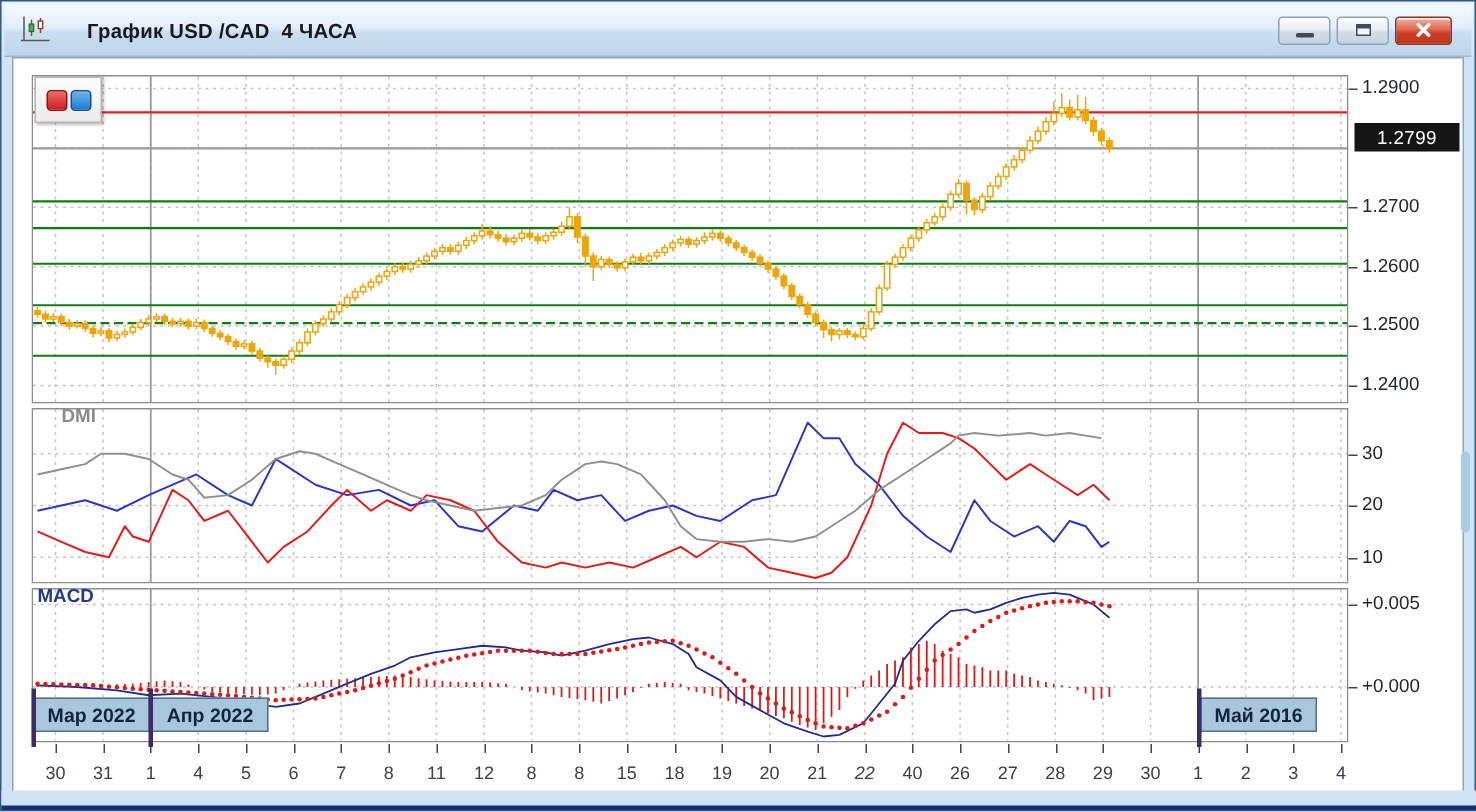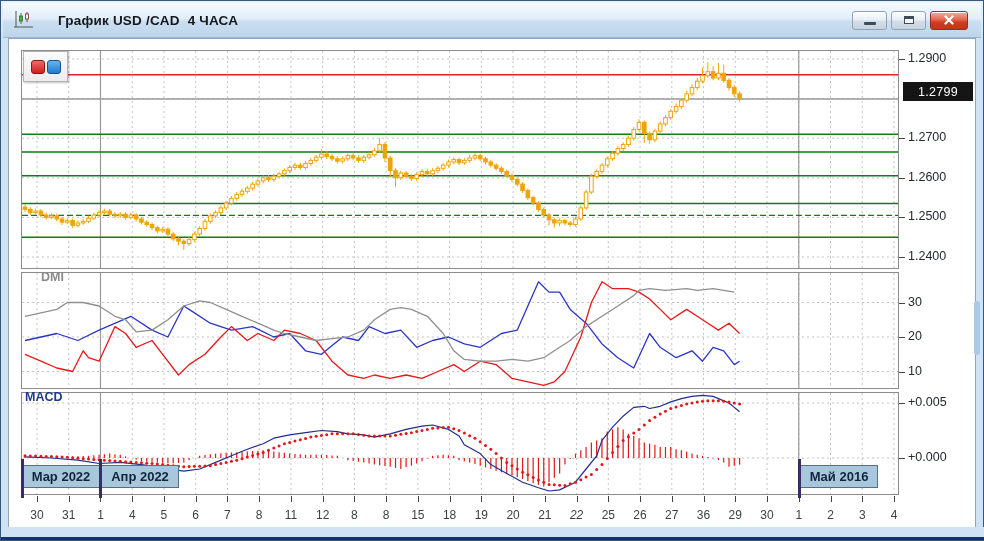--- a/index.html
+++ b/index.html
@@ -798,27 +798,27 @@
       <div class="x-label" style="left: 435.62px; top: 503px;">18</div>
       <div class="tickmark" style="left: 480.36px; top: 491px; width: 1px; height: 6px;"></div>
       <div class="x-label" style="left: 467.36px; top: 503px;">19</div>
       <div class="tickmark" style="left: 512.1px; top: 491px; width: 1px; height: 6px;"></div>
       <div class="x-label" style="left: 499.1px; top: 503px;">20</div>
       <div class="tickmark" style="left: 543.84px; top: 491px; width: 1px; height: 6px;"></div>
       <div class="x-label" style="left: 530.84px; top: 503px; text-align: center;">21</div>
       <div class="tickmark" style="left: 575.58px; top: 491px; width: 1px; height: 6px;"></div>
       <div class="x-label" style="left: 562.58px; top: 503px; font-style: italic;">22</div>
       <div class="tickmark" style="left: 607.32px; top: 491px; width: 1px; height: 6px;"></div>
-      <div class="x-label" style="left: 594.32px; top: 503px;">25</div>
+      <div class="x-label" style="left: 594.32px; top: 503px;">40</div>
       <div class="tickmark" style="left: 639.06px; top: 491px; width: 1px; height: 6px;"></div>
       <div class="x-label" style="left: 626.06px; top: 503px;">26</div>
       <div class="tickmark" style="left: 670.8px; top: 491px; width: 1px; height: 6px;"></div>
       <div class="x-label" style="left: 657.8px; top: 503px;">27</div>
       <div class="tickmark" style="left: 702.54px; top: 491px; width: 1px; height: 6px;"></div>
-      <div class="x-label" style="left: 689.54px; top: 503px;">36</div>
+      <div class="x-label" style="left: 689.54px; top: 503px;">28</div>
       <div class="tickmark" style="left: 734.28px; top: 491px; width: 1px; height: 6px;"></div>
       <div class="x-label" style="left: 721.28px; top: 503px;">29</div>
       <div class="tickmark" style="left: 766.02px; top: 491px; width: 1px; height: 6px;"></div>
       <div class="x-label" style="left: 753.02px; top: 503px;">30</div>
       <div class="tickmark" style="left: 797.76px; top: 491px; width: 1px; height: 6px;"></div>
       <div class="x-label" style="left: 784.76px; top: 503px;">1</div>
       <div class="tickmark" style="left: 829.5px; top: 491px; width: 1px; height: 6px;"></div>
       <div class="x-label" style="left: 816.5px; top: 503px;">2</div>
       <div class="tickmark" style="left: 861.24px; top: 491px; width: 1px; height: 6px;"></div>
       <div class="x-label" style="left: 848.24px; top: 503px;">3</div>

